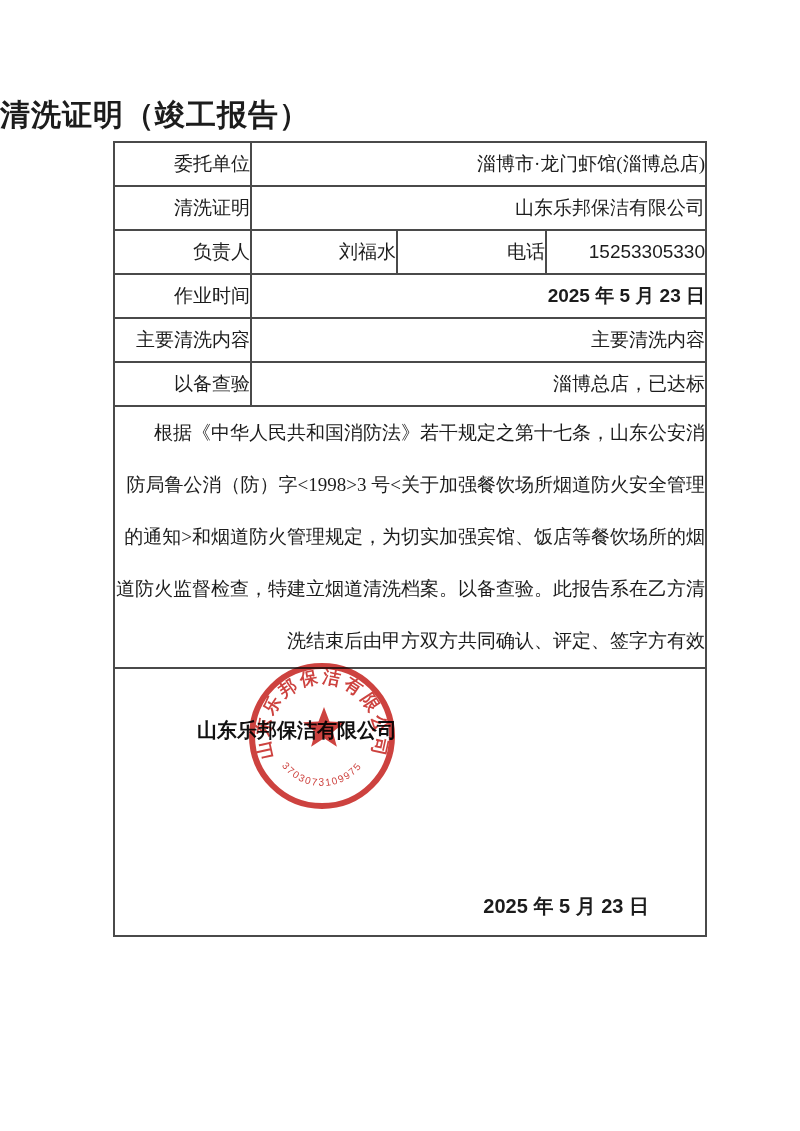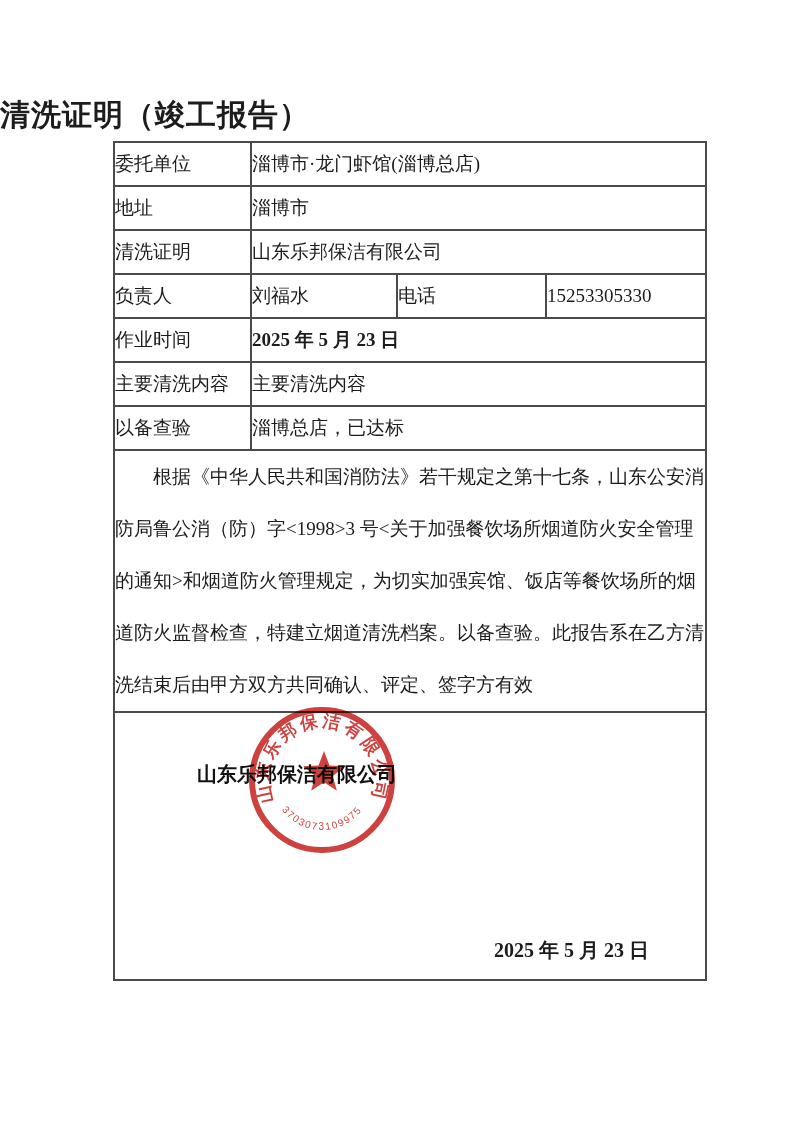--- a/index.html
+++ b/index.html
@@ -10,25 +10,25 @@
   }
   .page-title {
     position:absolute; top:95px; left:0; width:100%;
     text-align:left; font-size:30px; font-weight:700; letter-spacing:1px;
   }
   table.doc-table {
     position:absolute; left:113px; top:141px; width:592px;
     border-collapse:collapse; table-layout:fixed;
   }
   table.doc-table td {
-    border:2px solid #4a4a4a; text-align:left; vertical-align:middle;
+    border:2px solid #4a4a4a; text-align:right; vertical-align:middle;
     font-size:19px; padding:0; overflow:visible;margin-left:41px;
   }
   tr.field-row td { height:42px; }
-  .num { font-family:Liberation Serif, serif; }
+  .num { font-family:Liberation Sans, sans-serif; }
   .bold { font-weight:bold; }
   td.statement-cell {
     height:212px; text-align:justify; vertical-align:top;
     padding:5px 8px 0 9px; line-height:52px; text-indent:2em; font-size:19px;
   }
   td.signature-cell { height:266px; position:relative; }
   .company-sig {
     position:absolute; left:82px; top:48px; font-size:20px; font-weight:bold;
     white-space:nowrap; color:#111;
   }
@@ -50,24 +50,20 @@
   <colgroup>
     <col style="width:137px">
       <col style="width:146px">
       <col style="width:149px">
       <col style="width:160px">
   </colgroup>
   <tbody>
       <tr class="field-row">
     <td>委托单位</td>
     <td colspan="3">淄博市·龙门虾馆(淄博总店)</td>
-  </tr>
-  <tr class="field-row">
-    <td>地址</td>
-    <td colspan="3">淄博市</td>
   </tr>
   <tr class="field-row">
     <td>清洗证明</td>
     <td colspan="3">山东乐邦保洁有限公司</td>
   </tr>
   <tr class="field-row">
     <td>负责人</td>
     <td>刘福水</td>
     <td>电话</td>
     <td class="num">15253305330</td>

